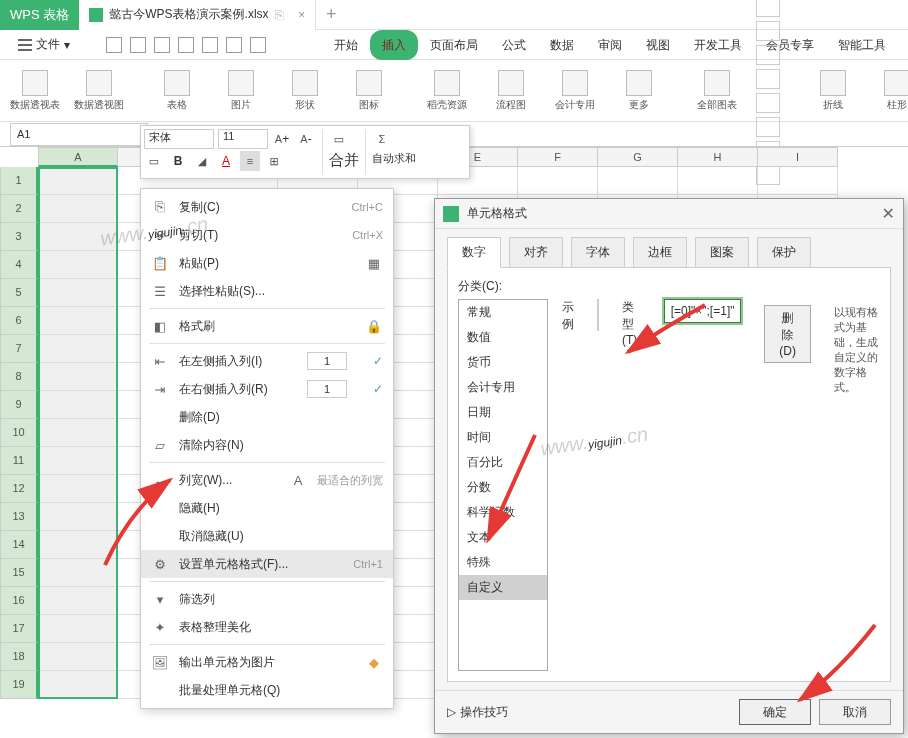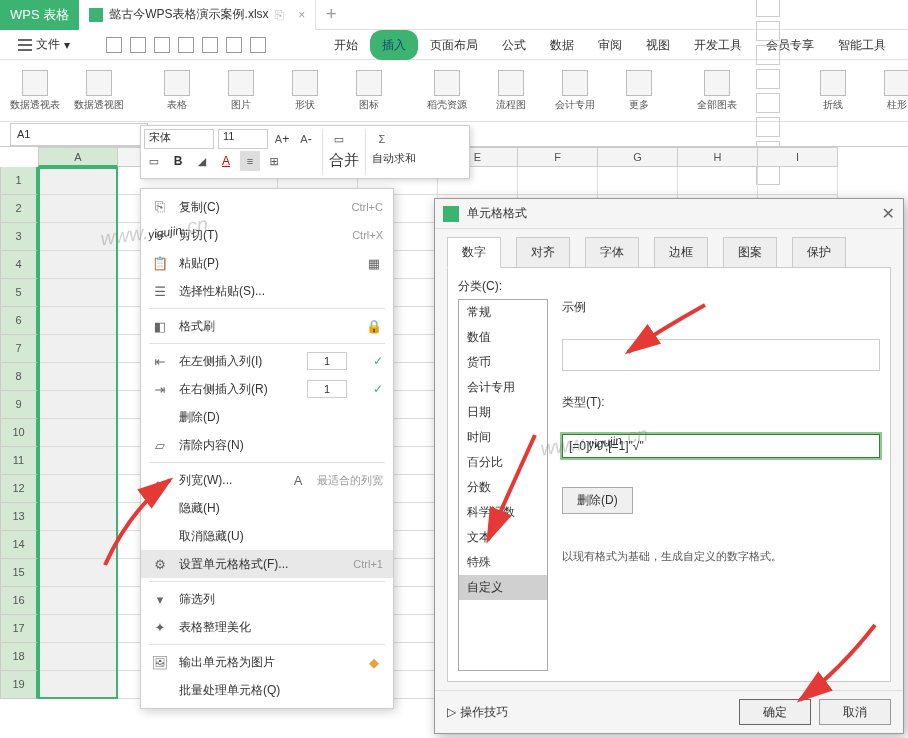--- a/index.html
+++ b/index.html
@@ -10,21 +10,21 @@
 .tab-ico{width:14px;height:14px;background:#3cb371;display:inline-block}
 .tab-close{color:#999;margin-left:8px}
 .tab-new{width:30px;text-align:center;color:#999;font-size:18px}
 .menubar{display:flex;align-items:center;height:30px;border-bottom:1px solid #e0e0e0;padding:0 10px;gap:18px}
 .file-menu{display:flex;align-items:center;gap:4px;padding:0 8px}
 .ham{display:inline-block;width:14px;height:12px;background:linear-gradient(#666 0 2px,transparent 2px 5px,#666 5px 7px,transparent 7px 10px,#666 10px 12px)}
 .qat{display:flex;gap:8px;padding:0 10px;color:#777}
 .qat span{width:16px;height:16px;display:inline-block;border:1px solid #999}
 .menutabs{display:flex;margin-left:auto;gap:0}
 .mtab{padding:0 12px;height:30px;line-height:30px}
-.mtab.active{background:#3cb371;color:#0c4a6e;border-radius:12px}
+.mtab.active{background:#3cb371;color:#7f1d1d;border-radius:12px}
 .ribbon{display:flex;height:62px;border-bottom:1px solid #e0e0e0;padding:4px 10px;gap:14px}
 .rgrp{display:flex;flex-direction:column;align-items:center;justify-content:center;gap:2px;min-width:50px}
 .rico{width:26px;height:26px;border:1px solid #bbb;background:#f5f5f5}
 .rlbl{font-size:10px;color:#555}
 .rsep{width:1px;background:#e0e0e0;margin:4px 0}
 .rsmall{display:flex;flex-wrap:wrap;width:120px;gap:4px;align-content:center}
 .rsi{width:24px;height:20px;border:1px solid #ccc}
 .fmt-float{position:absolute;left:140px;top:125px;width:330px;height:54px;background:#fff;border:1px solid #ccc;box-shadow:2px 2px 6px rgba(0,0,0,.15);display:flex;padding:3px;gap:6px;z-index:5}
 .fmt-col{display:flex;flex-direction:column;gap:2px}
 .fmt-row{display:flex;gap:4px;align-items:center}
@@ -50,30 +50,30 @@
 .mi-ico{width:18px;height:18px;display:flex;align-items:center;justify-content:center;color:#666;font-size:13px}
 .mi-txt{flex:1}
 .mi-sc{color:#999;font-size:11px}
 .mi-stp{width:40px;height:18px;border:1px solid #ccc;text-align:center;font-size:11px;line-height:16px}
 .mi-chk{color:#3cb371}
 .msep{height:1px;background:#e0e0e0;margin:3px 8px}
 .dialog{position:absolute;left:434px;top:198px;width:470px;height:536px;background:#f5f5f5;border:1px solid #999;box-shadow:3px 3px 12px rgba(0,0,0,.3);z-index:20;display:flex;flex-direction:column}
 .dlg-tb{display:flex;align-items:center;height:30px;padding:0 8px;border-bottom:1px solid #ddd}
 .dlg-tb-ico{width:16px;height:16px;background:#3cb371;margin-right:8px}
 .dlg-x{margin-left:auto;font-size:16px;color:#666;cursor:pointer}
-.dlg-tabs{display:flex;padding:8px 12px 0;gap:16px}
+.dlg-tabs{display:flex;padding:8px 12px 0;gap:9px}
 .dtab{padding:6px 14px;border:1px solid #ccc;background:#eee;border-bottom:none;margin-right:-1px}
 .dtab.act{background:#fff;border-bottom:1px solid #fff;position:relative;z-index:1}
 .dlg-body{flex:1;margin:0 12px 8px;background:#fff;border:1px solid #ccc;margin-top:-1px;padding:10px;display:flex;flex-direction:column}
 .cls-label{margin-bottom:4px}
 .cls-row{display:flex;gap:14px;flex:1;min-height:0}
 .catlist{width:90px;border:1px solid #aaa;background:#fff;overflow:auto}
 .cat{padding:4px 8px}
 .cat.sel{background:#d0d0d0}
-.right{flex:1;display:flex;flex-direction:column;gap:23px}
+.right{flex:1;display:flex;flex-direction:row;gap:23px}
 .sample{border:1px solid #ccc;height:32px}
 .typelbl{}
 .typein{width:100%;height:24px;border:1px solid #3a7a3a;outline:2px solid #8fc98f;padding:0 6px}
 .typelist{flex:1;border:1px solid #aaa;overflow:auto;background:#fff}
 .tli{padding:3px 6px;font-family:monospace;font-size:11px}
 .tli.sel{background:#cde}
 .delrow{padding:6px 0}
 .delbtn{padding:4px 14px;border:1px solid #aaa;background:#f0f0f0}
 .note{font-size:11px;color:#555;padding:6px 0 2px}
 .dlg-ft{display:flex;align-items:center;padding:8px 12px;border-top:1px solid #ddd;gap:8px}

